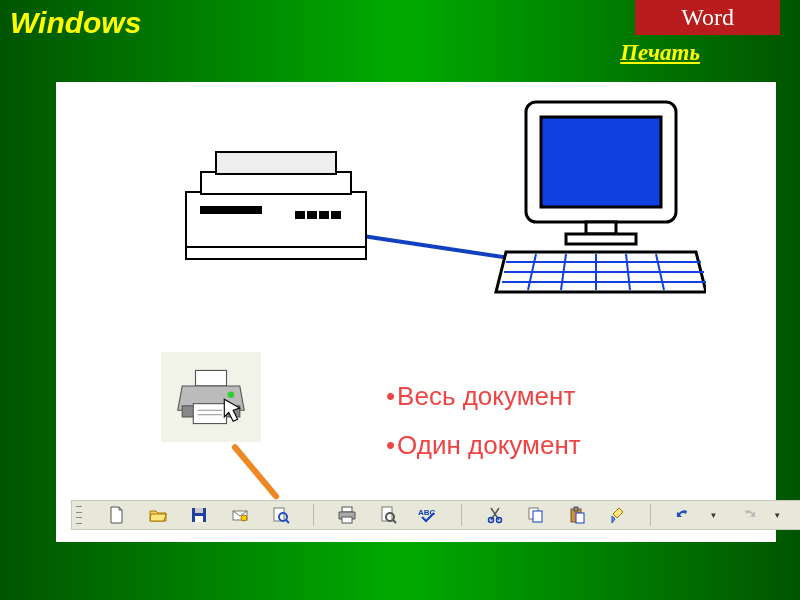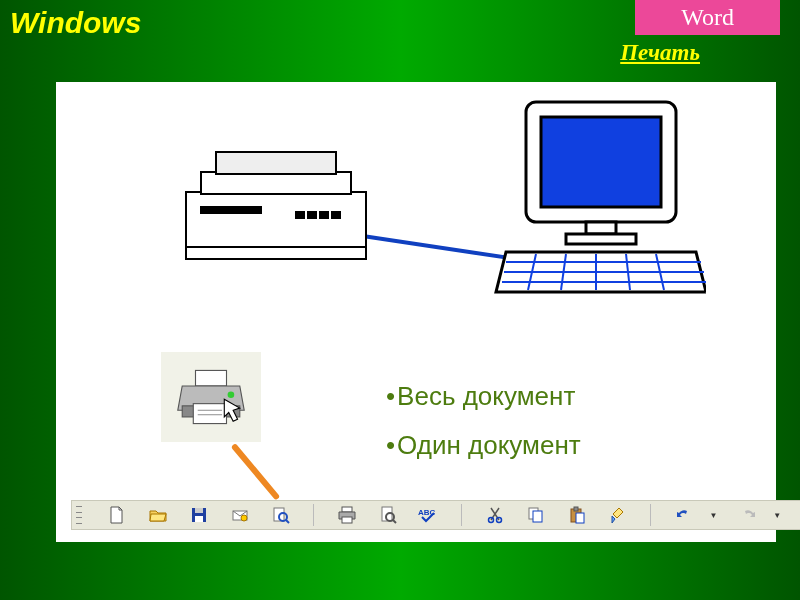--- a/index.html
+++ b/index.html
@@ -22,21 +22,21 @@
     font-size: 30px;
     font-weight: bold;
     font-style: italic;
     font-family: "Arial Black", Arial, sans-serif;
     padding-left: 2px;
   }
   .title-right-box {
     position: absolute;
     right: 20px;
     top: 0;
-    background: #ec4899;
+    background: #b91c1c;
     padding: 4px 46px;
   }
   .title-right {
     color: #ffffff;
     font-size: 24px;
     font-family: "Times New Roman", serif;
   }
   .subtitle {
     position: absolute;
     right: 100px;
@@ -73,21 +73,21 @@
     display: flex;
     align-items: center;
     justify-content: center;
   }
   .bullets {
     position: absolute;
     left: 330px;
     top: 290px;
     font-size: 26px;
     line-height: 1.9;
-    color: #4d7c0f;
+    color: #ef4444;
   }
   .bullets li { list-style: none; }
   .bullets li::before { content: "•"; margin-right: 2px; }
   .connector-line {
     position: absolute;
     left: 177px;
     top: 360px;
     width: 70px;
     height: 6px;
     background: #ee8822;

